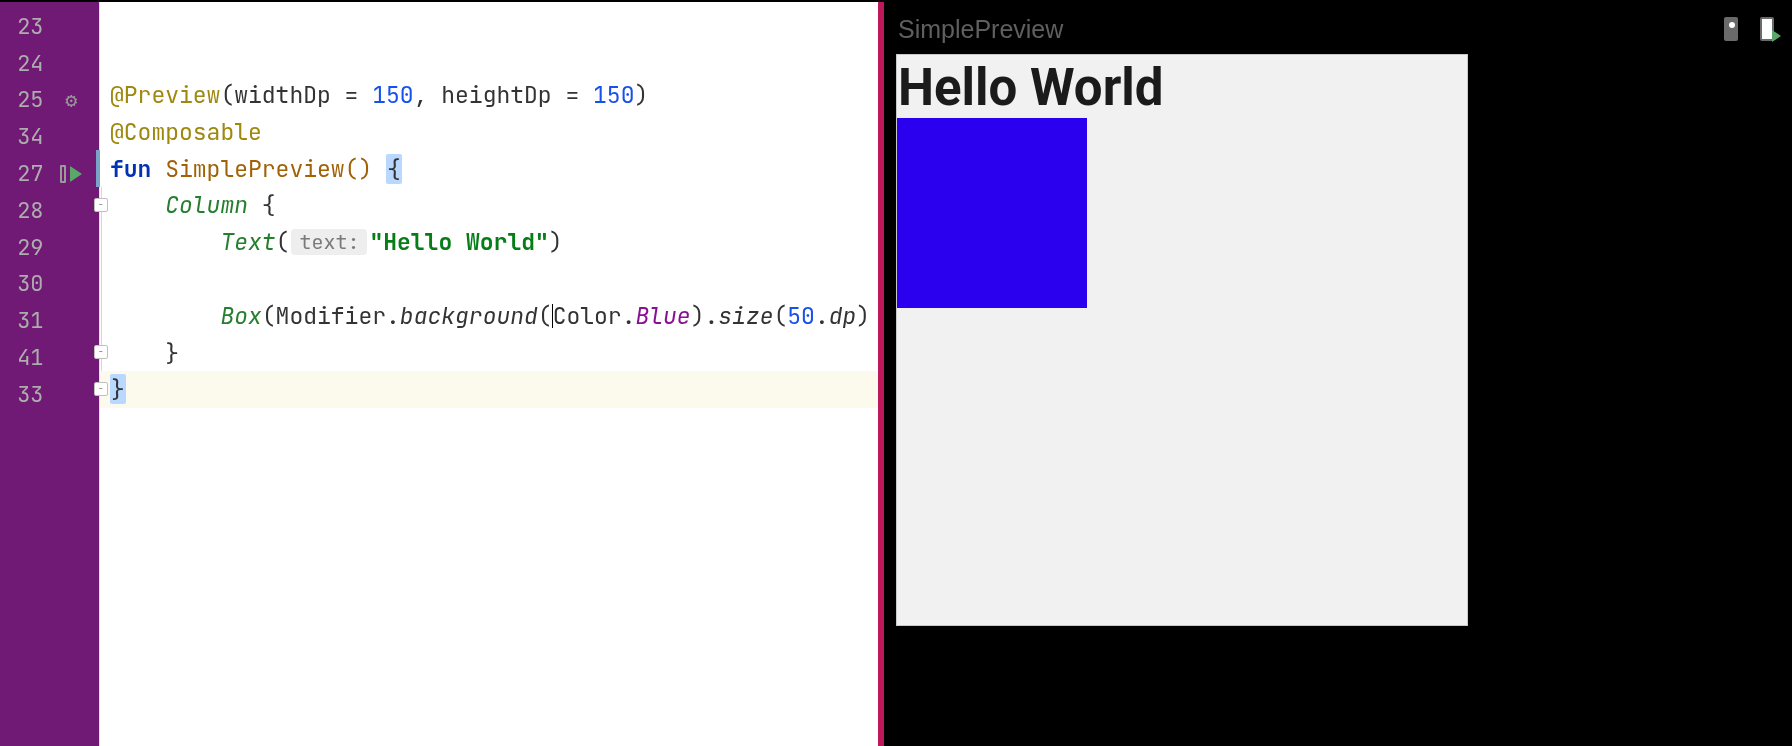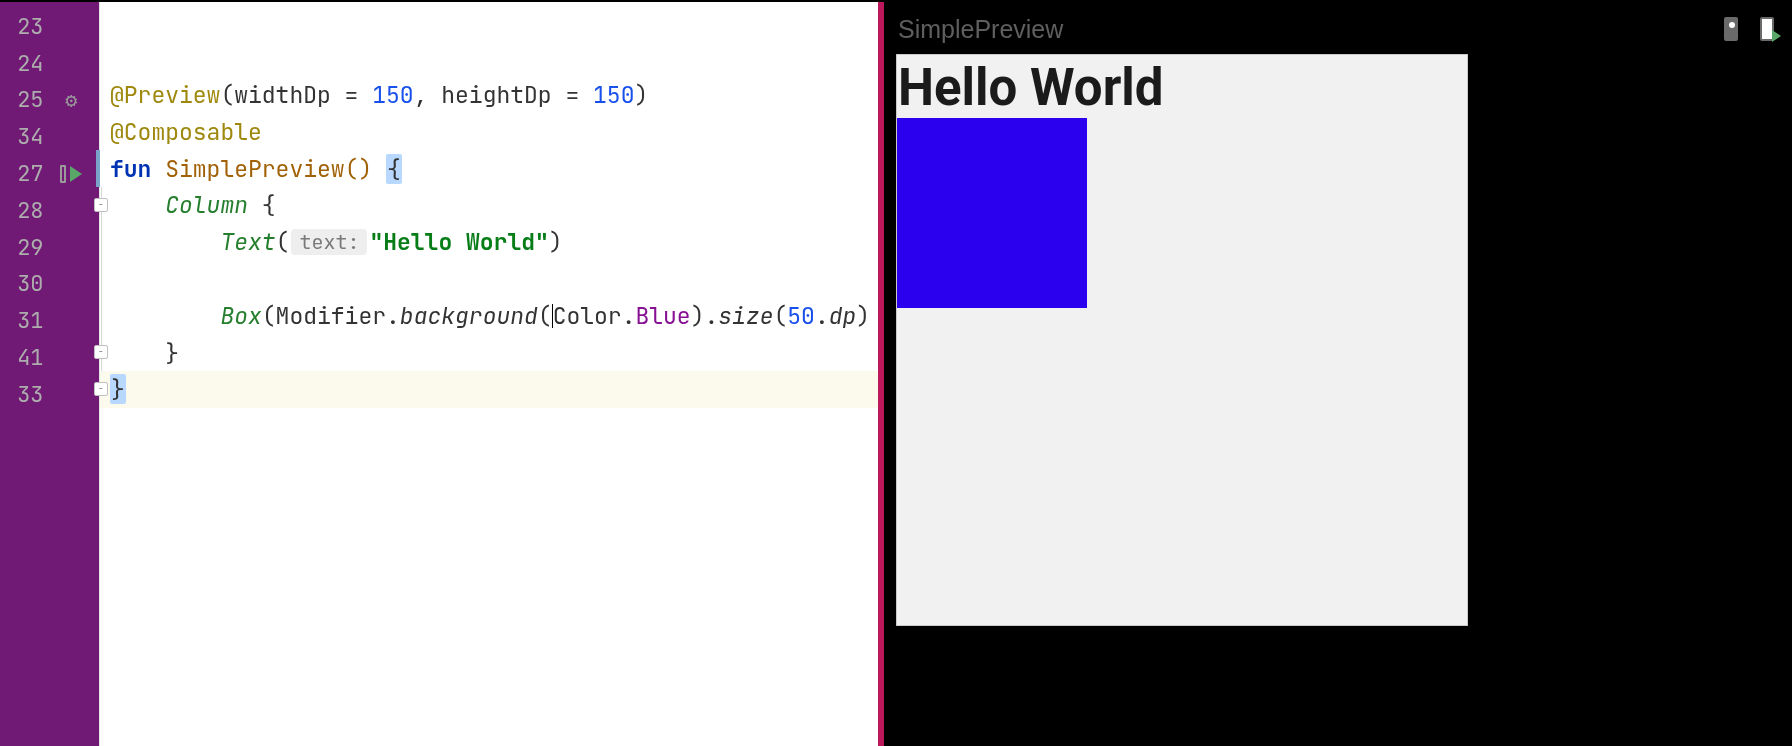--- a/index.html
+++ b/index.html
@@ -86,21 +86,21 @@
     background: #eeeeee;
     color: #7a7a7a;
     font-size: 20px;
     padding: 0 8px;
     border-radius: 4px;
     font-style: normal;
     margin: 0 2px;
   }
   .str { color: #067d17; font-weight: 600; }
   .member { color: #333; font-style: italic; }
-  .enum-italic { color: #871094; }
+  .enum-italic { color: #871094; font-style: italic; }
   .num { color: #1750eb; }
   .prop { color: #333; font-style: italic; }
   .cursor-caret {
     display: inline-block; width: 1px; height: 24px; background: #000;
     vertical-align: middle; margin: 0 0px;
   }
 
   .preview-pane {
     flex: 1;
     background: #000000;

